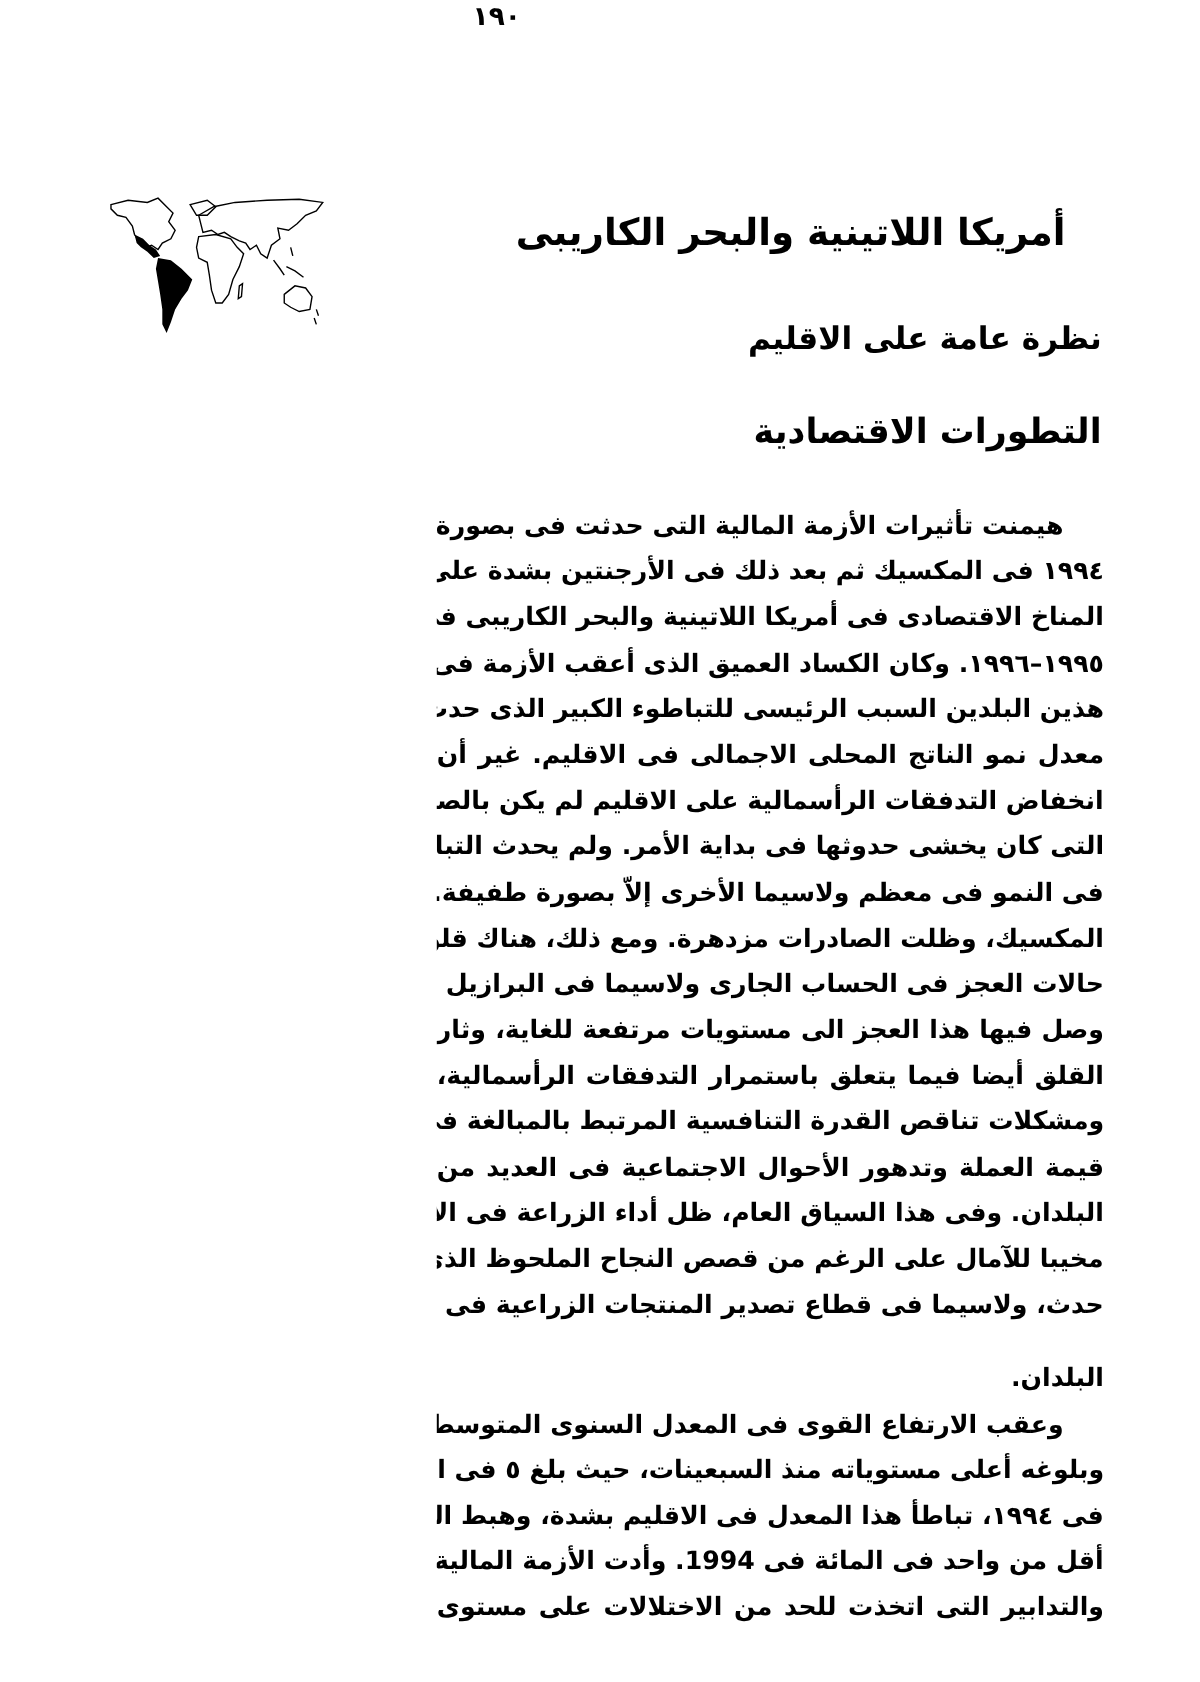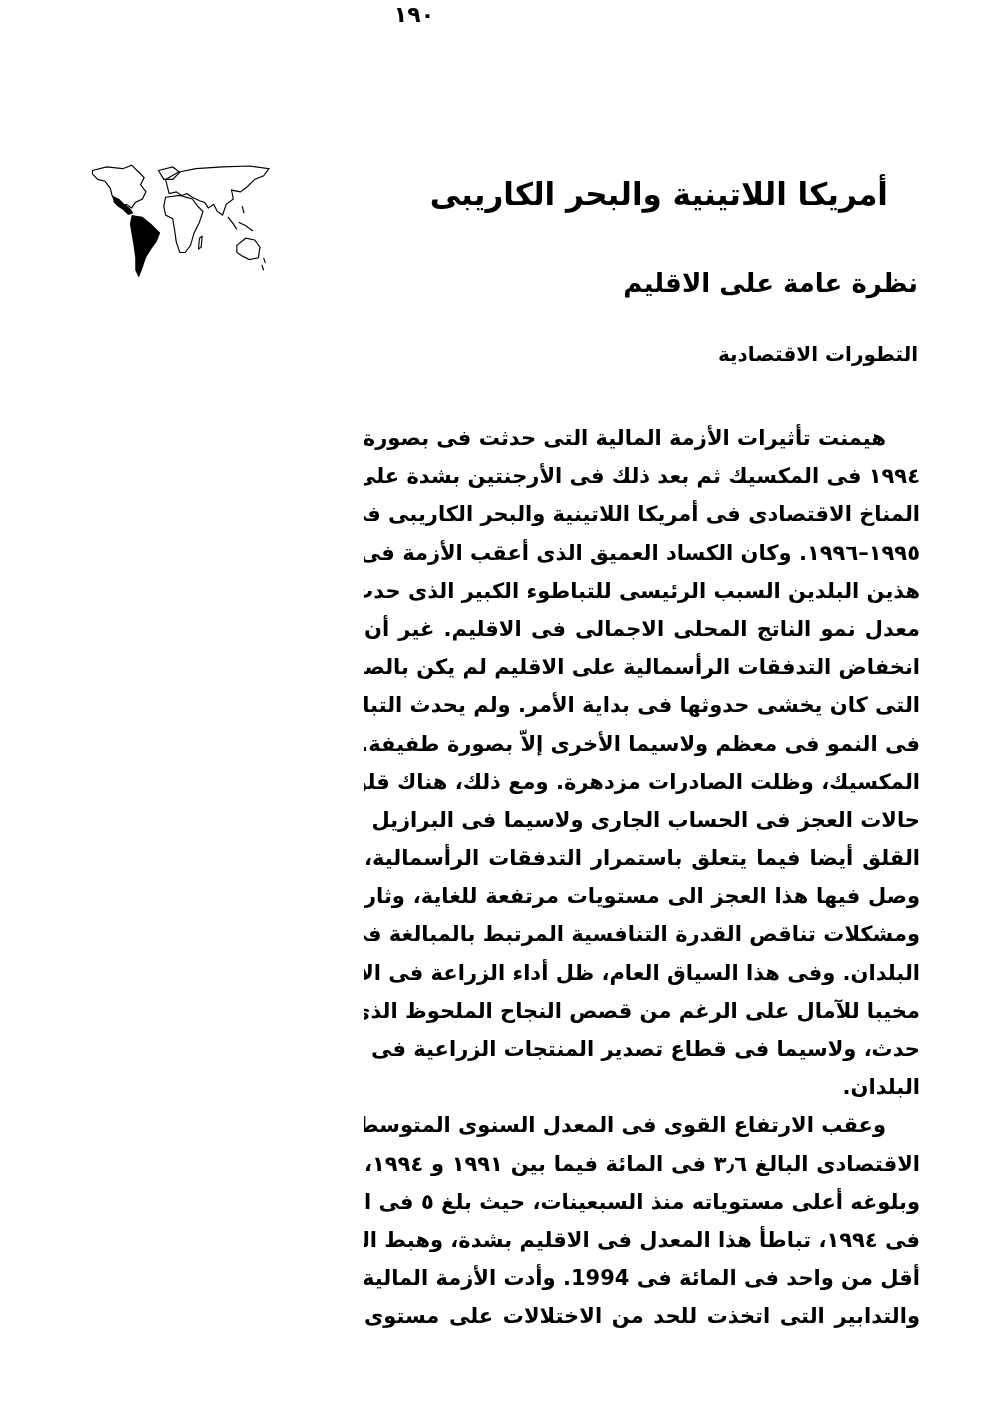--- a/index.html
+++ b/index.html
@@ -1,24 +1,24 @@
 <!DOCTYPE html>
 <html><head>
 <meta charset="utf-8">
 <style>
   html, body { margin:0; padding:0; background:#ffffff; }
   body { width:1000px; height:1402px; position:relative; overflow:hidden; color:#000; font-family:"DejaVu Sans", sans-serif; }
   .page-number { position:absolute; top:2px; left:0; width:828px; text-align:center; font-size:22px; font-weight:bold; direction:rtl; }
   .map { position:absolute; left:80px; top:152px; width:205px; height:135px; }
   .title { position:absolute; right:112px; top:176px; font-size:31px; font-weight:bold; direction:rtl; white-space:nowrap; }
   .h2 { position:absolute; right:82px; top:268px; font-size:26px; font-weight:bold; direction:rtl; white-space:nowrap; }
-  .h3 { position:absolute; right:82px; top:342px; font-size:20px; font-weight:bold; direction:rtl; white-space:nowrap; }
+  .h3 { position:absolute; right:82px; top:342px; font-size:29px; font-weight:bold; direction:rtl; white-space:nowrap; }
   .body { position:absolute; right:80px; top:419px; width:556px; direction:rtl; }
   .line { height:38.2px; line-height:38px; font-size:21px; font-weight:bold; white-space:nowrap; text-align:justify; text-align-last:justify; overflow:hidden; }
-  .line.last { text-align-last:right; }
+  .line.last { text-align-last:right;margin-top:23px; }
   .line.indent { padding-right:34px; }
 </style>
 </head>
 <body>
 
 <div class="page-number">١٩٠</div>
 
 <svg class="map" viewBox="0 0 230 150" xmlns="http://www.w3.org/2000/svg">
   <g fill="none" stroke="#000" stroke-width="1.3">
 
@@ -52,30 +52,30 @@
     <div class="line">١٩٩٤ فى المكسيك ثم بعد ذلك فى الأرجنتين بشدة على</div>
     <div class="line">المناخ الاقتصادى فى أمريكا اللاتينية والبحر الكاريبى فى</div>
     <div class="line">١٩٩٥–١٩٩٦. وكان الكساد العميق الذى أعقب الأزمة فى</div>
     <div class="line">هذين البلدين السبب الرئيسى للتباطوء الكبير الذى حدث فى</div>
     <div class="line">معدل نمو الناتج المحلى الاجمالى فى الاقليم. غير أن</div>
     <div class="line">انخفاض التدفقات الرأسمالية على الاقليم لم يكن بالصورة</div>
     <div class="line">التى كان يخشى حدوثها فى بداية الأمر. ولم يحدث التباطوء</div>
     <div class="line">فى النمو فى معظم ولاسيما الأخرى إلاّ بصورة طفيفة.</div>
     <div class="line">المكسيك، وظلت الصادرات مزدهرة. ومع ذلك، هناك قلق ازاء</div>
     <div class="line">حالات العجز فى الحساب الجارى ولاسيما فى البرازيل التى</div>
+    <div class="line">وصل فيها هذا العجز الى مستويات مرتفعة للغاية، وثار</div>
     <div class="line">القلق أيضا فيما يتعلق باستمرار التدفقات الرأسمالية،</div>
-    <div class="line">وصل فيها هذا العجز الى مستويات مرتفعة للغاية، وثار</div>
     <div class="line">ومشكلات تناقص القدرة التنافسية المرتبط بالمبالغة فى تقدير</div>
+    <div class="line">قيمة العملة وتدهور الأحوال الاجتماعية فى العديد من</div>
     <div class="line">البلدان. وفى هذا السياق العام، ظل أداء الزراعة فى الاقليم</div>
     <div class="line">مخيبا للآمال على الرغم من قصص النجاح الملحوظ الذى</div>
     <div class="line">حدث، ولاسيما فى قطاع تصدير المنتجات الزراعية فى بعض</div>
     <div class="line last">البلدان.</div>
   </div>
   <div>
     <div class="line indent">وعقب الارتفاع القوى فى المعدل السنوى المتوسط للنمو</div>
-    <div class="line">الاقتصادى البالغ ٣٫٦ فى المائة فيما بين ١٩٩١ و ١٩٩٤،</div>
     <div class="line">وبلوغه أعلى مستوياته منذ السبعينات، حيث بلغ ٥ فى المائة</div>
     <div class="line">فى ١٩٩٤، تباطأ هذا المعدل فى الاقليم بشدة، وهبط الى</div>
     <div class="line">أقل من واحد فى المائة فى 1994. وأدت الأزمة المالية</div>
     <div class="line">والتدابير التى اتخذت للحد من الاختلالات على مستوى</div>
 
   </div>
 </div>
 
 </body></html>

